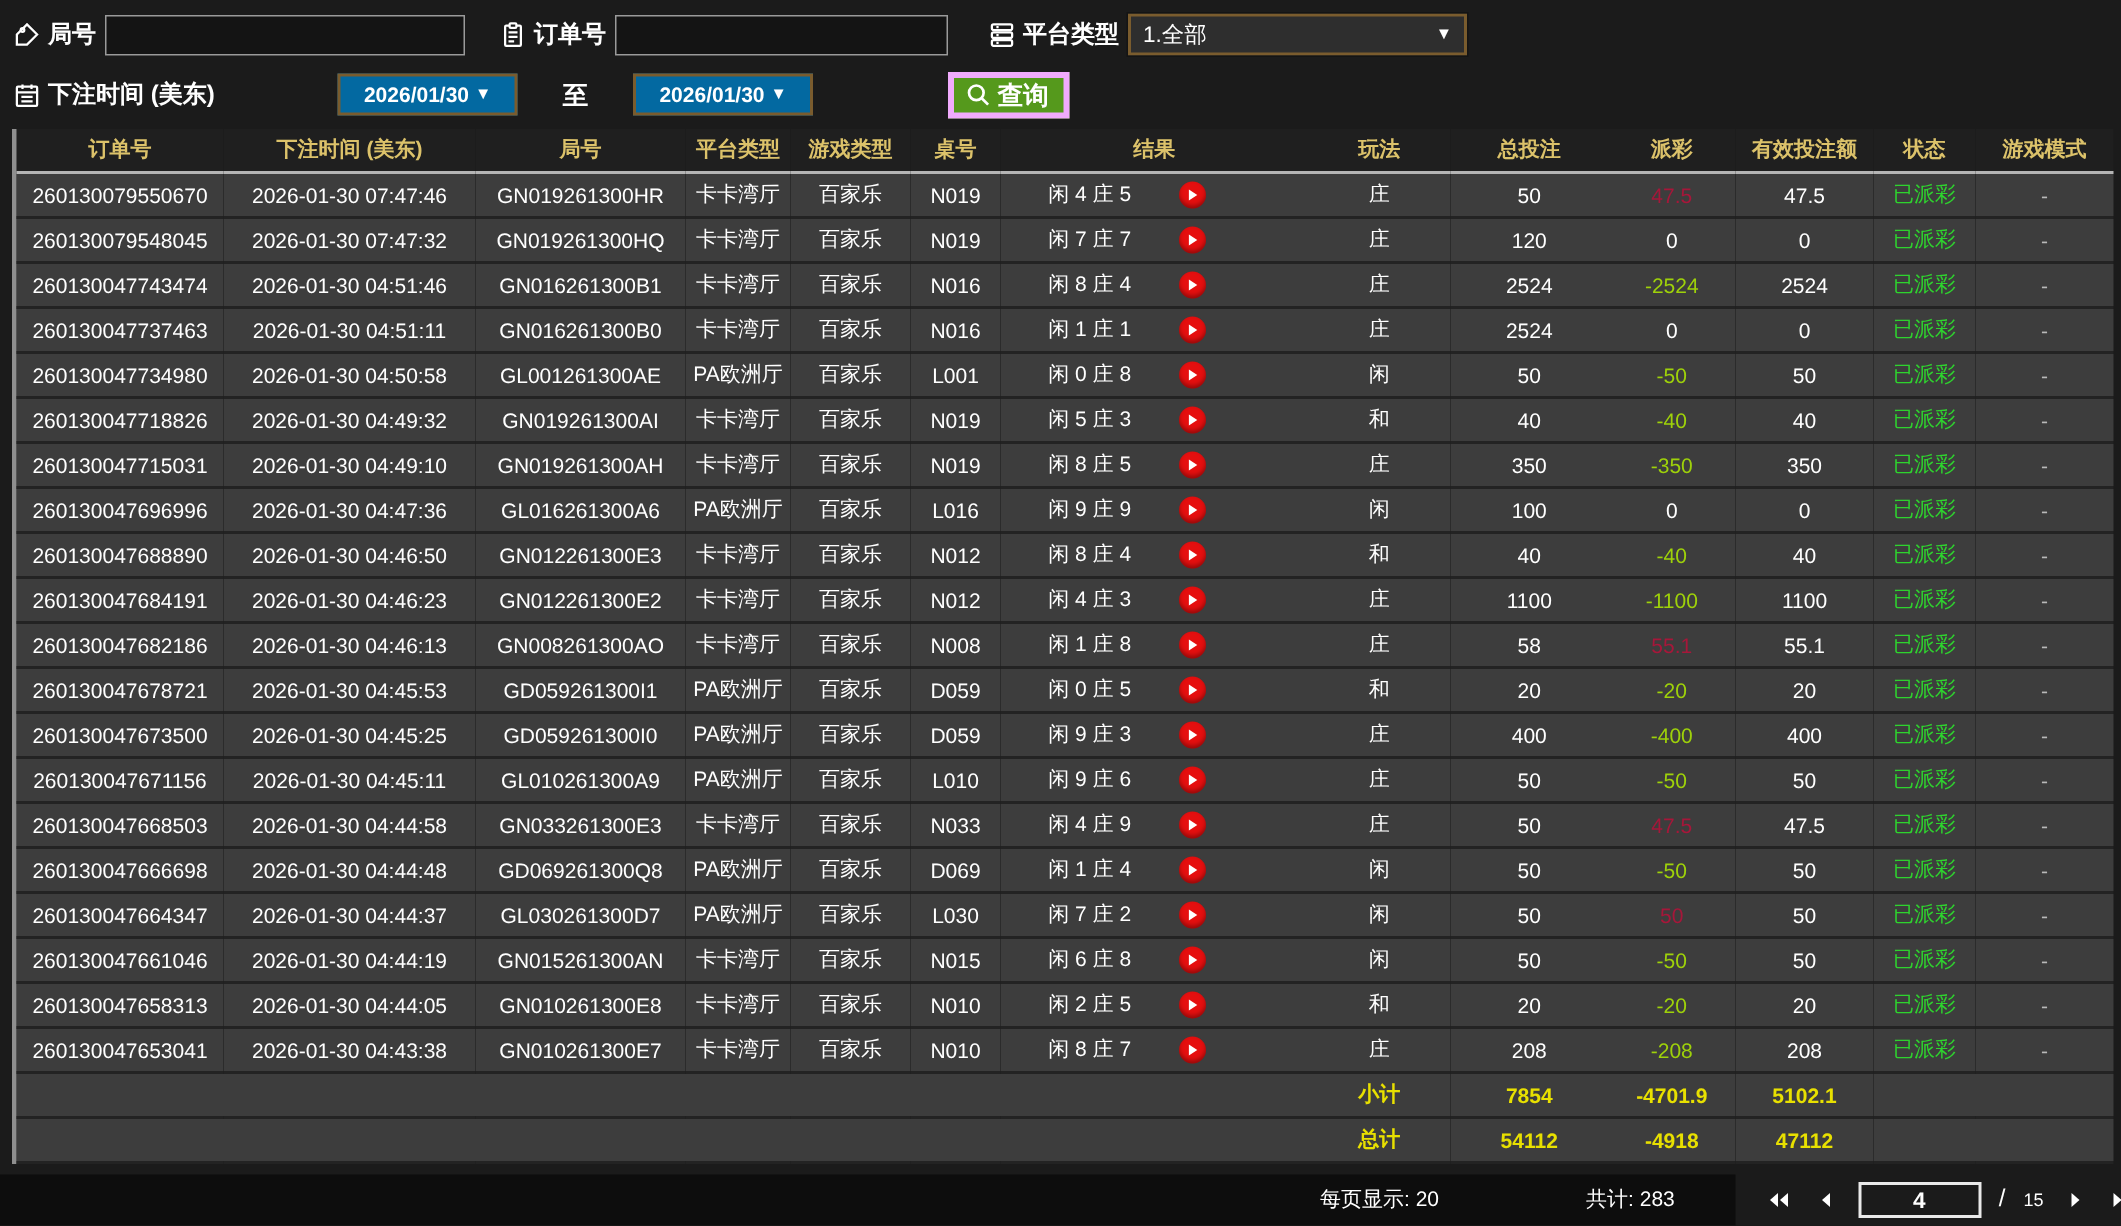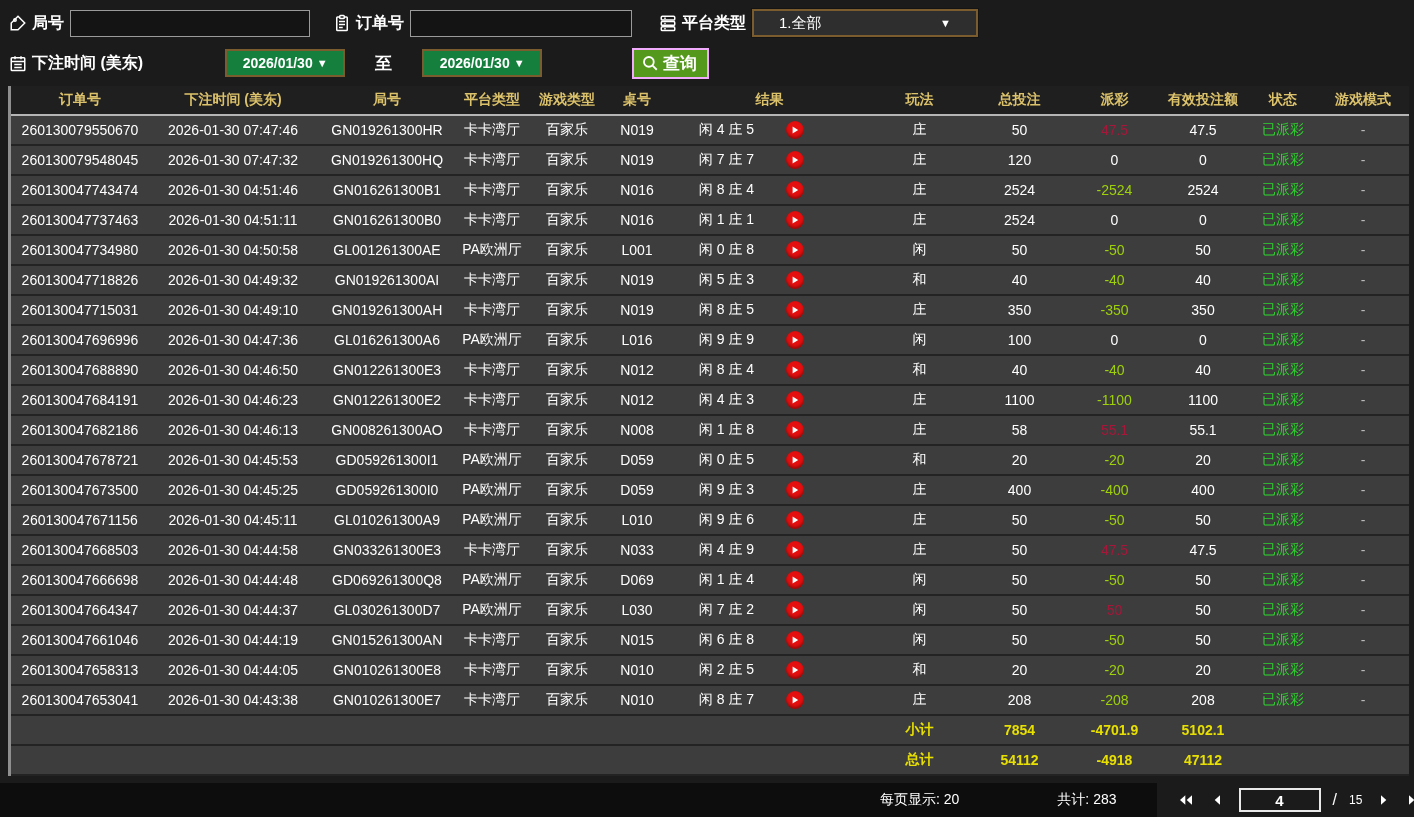--- a/index.html
+++ b/index.html
@@ -21,32 +21,32 @@
   .txtinput {
     width:240px; height:27px; background:#141414;
     border:1px solid #9a9a9a; color:#fff; font-size:14px; padding:0 6px;
     font-family:"Liberation Sans", sans-serif;
   }
   .gap20 { width:22px; } .gap25 { width:26px; }
   .selectbox {
     width:226px; height:28px; background:#2e2e2e;
     border:2px solid #7a5c2e; outline:1px solid #141414;
     color:#fff; font-size:15px; display:flex; align-items:center;
-    padding:0 25px; justify-content:space-between; cursor:pointer;
+    padding:0 8px; justify-content:space-between; cursor:pointer;
   }
   .datebox {
-    width:120px; height:28px; background:#15803d;
+    width:120px; height:28px; background:#0369a1;
     border:2px solid #7a5c2e; color:#fff; font-weight:bold; font-size:14px;
     display:flex; align-items:center; justify-content:center; gap:4px; cursor:pointer;
   }
   .arrow-glyph { font-size:11px; }
   .to-label { font-weight:bold; font-size:17px; margin:0 30px; }
   .querybtn {
     height:31px; padding:0 10px 0 6px; background:#55991c;
-    border:2px solid #f0abfc; color:#fff; font-weight:bold; font-size:17px;
+    border:4px solid #f0abfc; color:#fff; font-weight:bold; font-size:17px;
     display:flex; align-items:center; gap:3px; cursor:pointer; margin-left:6px;
   }
   .querybtn svg { width:18px; height:18px; }
   .ml-date { margin-left:76px; }
 
   
   .tablewrap {
     margin:2px 8px 0 8px;
     border-left:3px solid #8f8f8f;
     border-right:1px solid #555;

